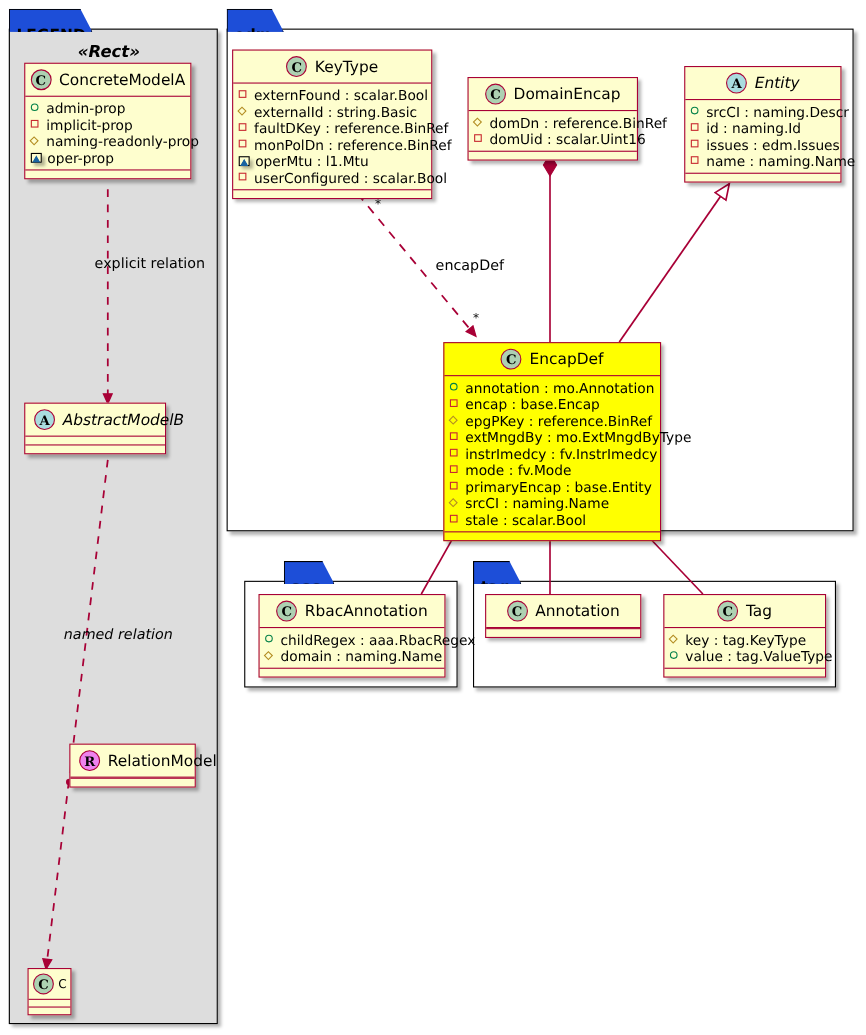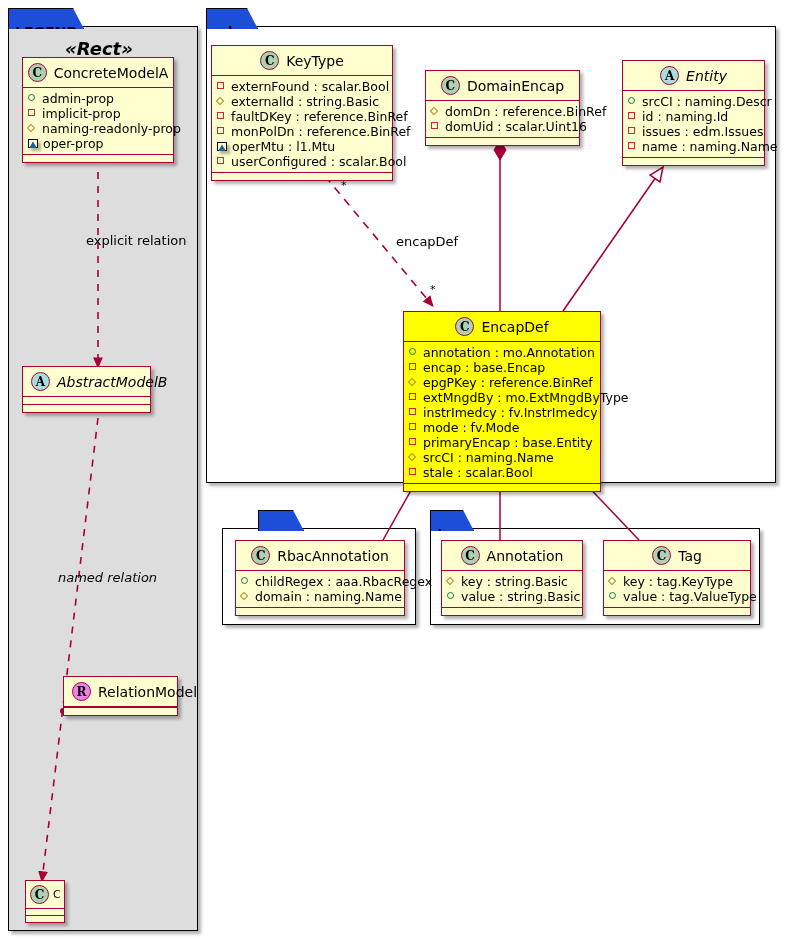--- a/index.html
+++ b/index.html
@@ -16,21 +16,21 @@
   .pkg-tab{position:absolute;box-sizing:border-box;border:1.5px solid #000;
        border-bottom:none;background:#1d4ed8;font-size:14px;font-weight:bold;
        color:#000;line-height:1;padding:16px 16px 4px 6px;
        clip-path:polygon(0 0, calc(100% - 11px) 0, 100% 100%, 0 100%);
        box-shadow:3px 3px 3px rgba(0,0,0,.30);}
 
   
   .cls{position:absolute;box-sizing:border-box;border:1.5px solid #A80036;
        background:#FEFECE;box-shadow:3px 3px 3px rgba(0,0,0,.30);}
   .cls.hl{background:#FFFF00;}
-  .cls .stereo{font-size:18px;font-style:italic;font-weight:bold;color:#000;
+  .cls .stereo{font-size:15px;font-style:italic;font-weight:bold;color:#000;
        text-align:center;padding:2px 0 0 0;}
   .hdr{display:flex;align-items:center;justify-content:center;gap:7px;
        padding:5px 8px;font-size:14px;color:#000;white-space:nowrap;}
   .hdr .nm{font-weight:normal;}
   .hdr .nm.ital{font-style:italic;}
   .sep{height:0;border-top:1.5px solid #A80036;}
   .attrs{padding:3px 5px 3px 5px;}
   .attr{display:flex;align-items:center;gap:5px;font-size:12.5px;color:#000;
         line-height:15px;white-space:nowrap;}
   .foot{height:7px;}
@@ -348,30 +348,20 @@
     <div class="sep"></div>
     <div class="foot"></div>
   </div>
 
   <div class="cls" style="left:441px;top:540px;width:142px;">
     <div class="hdr">
       <span class="badge C">C</span>
       <span class="nm">Annotation</span>
     </div>
     <div class="sep"></div>
-    <div class="attrs">
-      <div class="attr">
-        <span class="vis prot"></span>
-        <span>key : string.Basic</span>
-      </div>
-      <div class="attr">
-        <span class="vis pub"></span>
-        <span>value : string.Basic</span>
-      </div>
-    </div>
     <div class="sep"></div>
     <div class="foot"></div>
   </div>
 
   <div class="cls" style="left:603px;top:540px;width:148px;">
     <div class="hdr">
       <span class="badge C">C</span>
       <span class="nm">Tag</span>
     </div>
     <div class="sep"></div>

